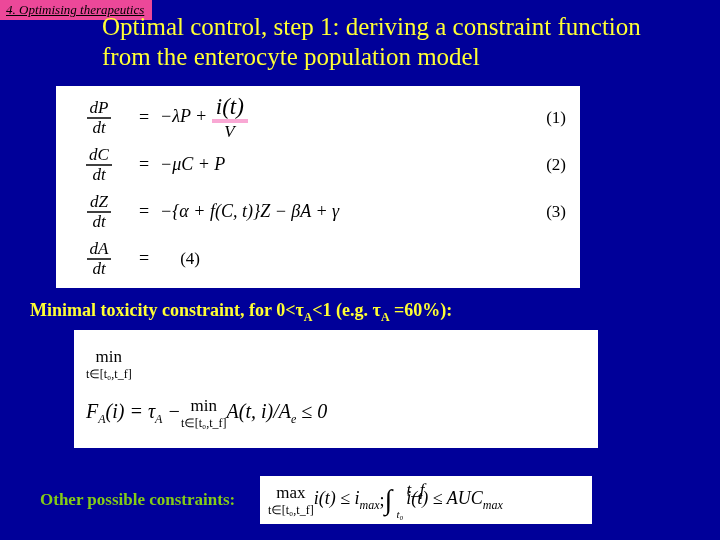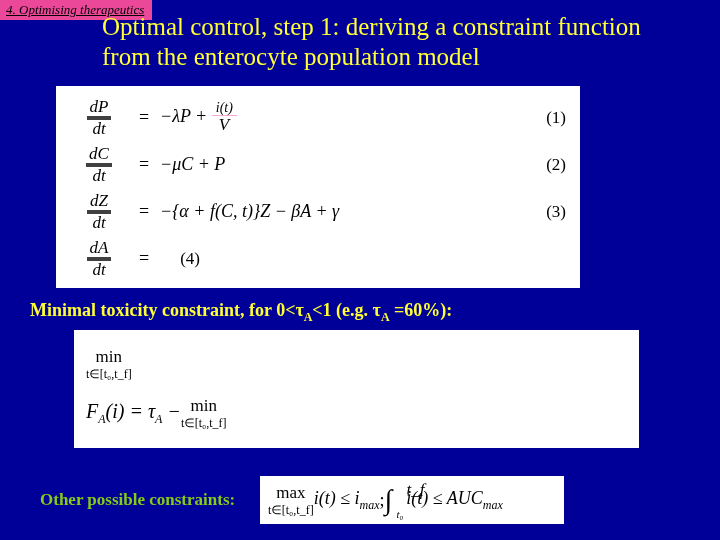--- a/index.html
+++ b/index.html
@@ -49,50 +49,50 @@
   }
   .lhs {
     width: 58px;
     text-align: center;
   }
   .frac {
     display: inline-block;
     text-align: center;
     vertical-align: middle;
   }
-  .frac .num { display: block; font-size: 17px; font-style: italic; border-bottom: 4px solid #404040; padding: 0 3px; line-height: 1.05; }
+  .frac .num { display: block; font-size: 17px; font-style: italic; border-bottom: 2px solid #404040; padding: 0 3px; line-height: 1.05; }
   .frac .den { display: block; font-size: 17px; font-style: italic; padding: 0 3px; line-height: 1.05; }
   .eq { width: 32px; text-align: center; font-size: 18px; }
   .rhs { flex: 1; font-size: 18px; font-style: italic; }
   .rnum {
     width: 40px;
     text-align: right;
     font-size: 17px;
     font-style: normal;
   }
   .inlinefrac { display:inline-block; vertical-align:middle; text-align:center; }
-  .inlinefrac .n { display:block; border-bottom:1px solid #f9a8d4; padding:0 4px; font-size:14px; line-height:1.05;}
+  .inlinefrac .n { display:block; border-bottom:4px solid #f9a8d4; padding:0 4px; font-size:23px; line-height:1.05;}
   .inlinefrac .d { display:block; padding:0 4px; font-size:17px; line-height:1.05; letter-spacing:1px;}
   .caltxt { font-family: 'Brush Script MT', cursive; font-style: italic; }
 
   .constraint-label {
     position: absolute;
     top: 300px;
     left: 30px;
     color: #ffff33;
     font-size: 18px;
     font-weight: bold;
   }
   .sub { font-size: 12px; vertical-align: sub; }
 
   .eqbox2 {
     position: absolute;
     top: 330px;
     left: 74px;
-    width: 565px;
+    width: 524px;
     height: 118px;
     background: #ffffff;
     font-family: 'Times New Roman', serif;
     color: #000000;
     padding: 10px 12px;
   }
   .eqline {
     font-size: 20px;
     display:flex;
     align-items:center;
@@ -107,21 +107,21 @@
     top: 490px;
     left: 40px;
     color: #84cc16;
     font-size: 17px;
     font-weight: bold;
   }
   .eqbox3 {
     position: absolute;
     top: 476px;
     left: 260px;
-    width: 304px;
+    width: 332px;
     height: 48px;
     background: #ffffff;
     font-family: 'Times New Roman', serif;
     color: #000000;
     padding: 2px 8px;
     font-size:18px;
     display:flex;
     align-items:center;
   }
   .intsym { font-size:28px; position:relative; display:inline-block; font-style:normal;}
@@ -176,20 +176,23 @@
       </span>
   </div>
   <div class="eqline">
     <span style="font-style:italic">
       <span>F</span><span class="sub">A</span><span>(i) = τ</span><span class="sub">A</span><span> − </span>
     </span>
     <span class="minblock">
         <span class="top">min</span>
         <span class="bot">t∈[t₀,t_f]</span>
       </span>
+    <span style="font-style:italic">
+      <span> A(t, i)/A</span><span class="sub">e</span><span> ≤ 0</span>
+    </span>
   </div>
 </div>
 
 <div class="other-label">Other possible constraints:</div>
 
 <div class="eqbox3">
   <span class="minblock">
       <span class="top">max</span>
       <span class="bot">t∈[t₀,t_f]</span>
     </span>

